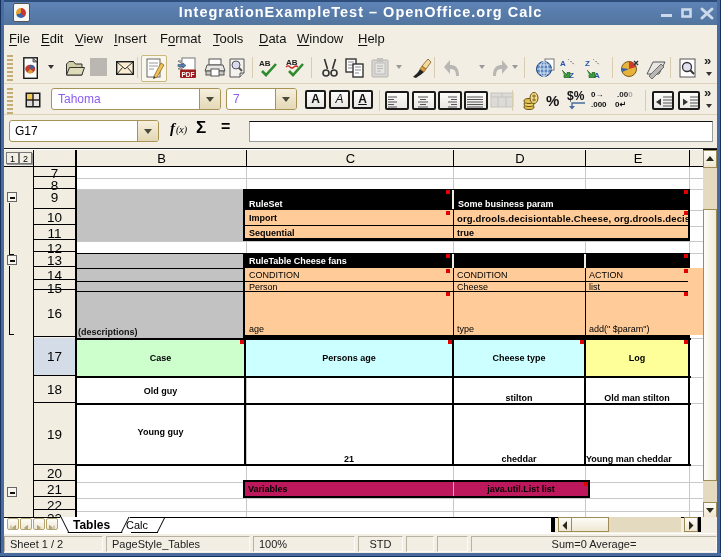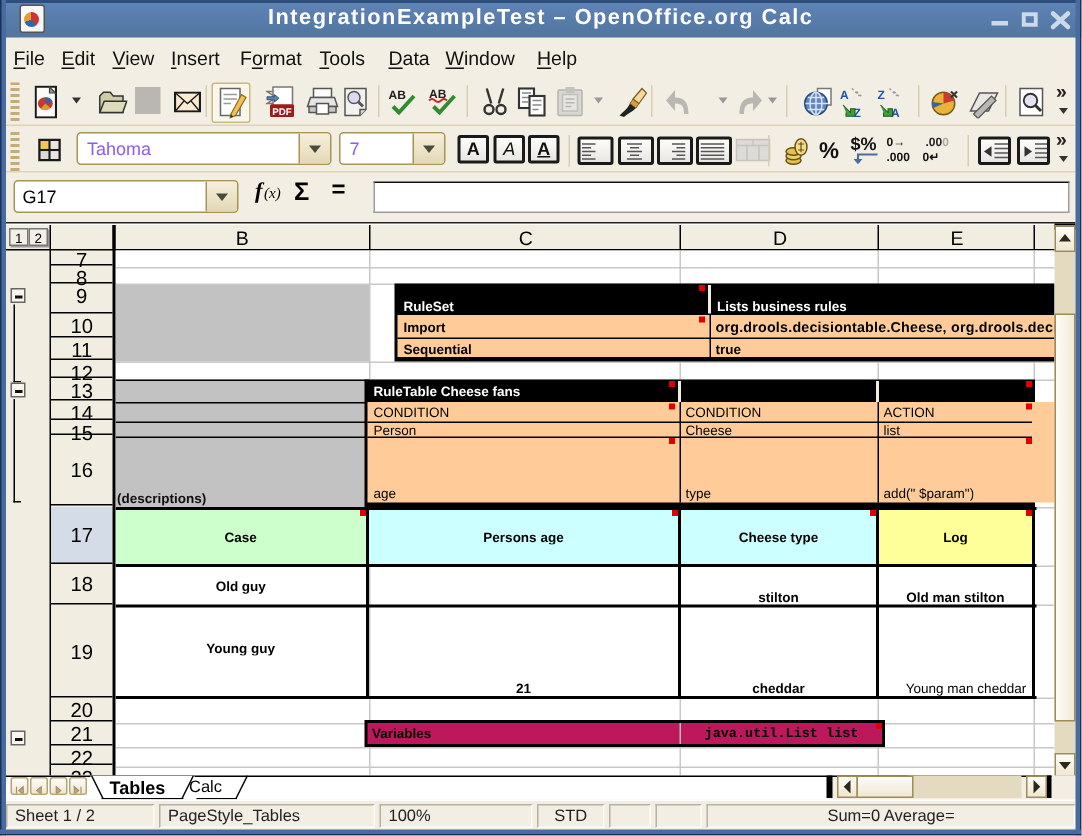--- a/index.html
+++ b/index.html
@@ -385,24 +385,24 @@
     <div class="gl" style="left:613px; top:298px; width:13px; height:1px;"></div>
 
     <div class="abs" style="left:0; top:23px; width:169px; height:51px; background:#c2c2c2;"></div>
     <div class="abs" style="left:0; top:87px; width:169px; height:84px; background:#c2c2c2;"></div>
     <div class="abs" style="left:0; top:86px; width:169px; height:1px; background:#000;"></div>
     <div class="abs" style="left:0; top:101px; width:169px; height:1px; background:#000;"></div>
     <div class="abs" style="left:0; top:114px; width:169px; height:1px; background:#000;"></div>
     <div class="abs" style="left:0; top:124px; width:169px; height:1px; background:#000;"></div>
     <div class="cell" style="left:1px; top:160px; width:120px; font-weight:bold; color:#111;">(descriptions)</div>
 
-    <div class="abs" style="left:166px; top:22px; width:447px; height:52px; background:#000;margin-left:20px;">
+    <div class="abs" style="left:166px; top:22px; width:447px; height:52px; background:#000;">
       <div class="abs" style="left:209px; top:1px; width:2px; height:19px; background:#f1ede1;"></div>
       <div class="cell" style="left:6px; top:10px; color:#fff; font-weight:bold;">RuleSet</div>
-      <div class="cell" style="left:215px; top:10px; color:#fff; font-weight:bold;">Lists business rules</div>
+      <div class="cell" style="left:215px; top:10px; color:#fff; font-weight:bold;">Some business param</div>
       <div class="abs" style="left:2px; top:21px; width:443px; height:28px; background:#ffcc99;">
         <div class="abs" style="left:208px; top:0; width:1px; height:28px; background:#000;"></div>
         <div class="abs" style="left:0; top:15px; width:443px; height:1px; background:#000;"></div>
         <div class="cell" style="left:4px; top:3px; font-weight:bold;">Import</div>
         <div class="cell" style="left:212px; top:3px; width:232px; white-space:nowrap; font-weight:bold; font-size:9.5px; letter-spacing:0.15px;">org.drools.decisiontable.Cheese, org.drools.decisi</div>
         <div class="cell" style="left:4px; top:18px; font-weight:bold;">Sequential</div>
         <div class="cell" style="left:212px; top:18px; font-weight:bold;">true</div>
       </div>
       <div class="reddot" style="left:203px; top:1px;"></div>
       <div class="reddot" style="left:441px; top:1px;"></div>
@@ -457,28 +457,28 @@
       <div class="reddot" style="left:163px; top:2px;"></div>
       <div class="reddot" style="left:371px; top:2px;"></div>
       <div class="reddot" style="left:503px; top:2px;"></div>
       <div class="reddot" style="left:607px; top:2px;"></div>
       <div class="cell" style="left:0; top:48px; width:167px; text-align:center; font-weight:bold;">Old guy</div>
       <div class="cell" style="left:377px; top:55px; width:130px; text-align:center; font-weight:bold;">stilton</div>
       <div class="cell" style="left:509px; top:55px; width:102px; text-align:center; font-weight:bold;">Old man stilton</div>
       <div class="cell" style="left:0; top:89px; width:167px; text-align:center; font-weight:bold;">Young guy</div>
       <div class="cell" style="left:169px; top:116px; width:206px; text-align:center; font-weight:bold;">21</div>
       <div class="cell" style="left:377px; top:116px; width:130px; text-align:center; font-weight:bold;">cheddar</div>
-      <div class="cell" style="left:509px; top:116px; width:102px; text-align:center; font-weight:normal;padding-left:14px;">Young man cheddar</div>
+      <div class="cell" style="left:509px; top:116px; width:102px; text-align:left; font-weight:bold;">Young man cheddar</div>
     </div>
 
     <div class="abs" style="left:166px; top:313px; width:347px; height:18px; background:#000;">
       <div class="abs" style="left:2px; top:2px; width:343px; height:14px; background:#be185d;">
         <div class="abs" style="left:208px; top:0; width:1px; height:14px; background:#bbb;"></div>
         <div class="cell" style="left:3px; top:2px; font-weight:bold;">Variables</div>
-        <div class="cell" style="left:209px; top:2px; width:134px; text-align:center; font-weight:bold;font-family:Liberation Mono, monospace;">java.util.List list</div>
+        <div class="cell" style="left:209px; top:2px; width:134px; text-align:center; font-weight:bold;">java.util.List list</div>
       </div>
       <div class="reddot" style="left:341px; top:2px;"></div>
     </div>
   </div>
 
   <div class="abs" style="left:71px; top:1px; width:2px; height:368px; background:#000;"></div>
 
   <div class="abs" style="left:699px; top:0px; width:14px; height:4px; background:#000;"></div>
   <div id="vtrack" style="left:699px; top:19px; width:14px; height:334px;"></div>
   <div class="sbtn" style="left:699px; top:1px; width:14px; height:18px;"><svg width="12" height="16" viewBox="0 0 12 16">

